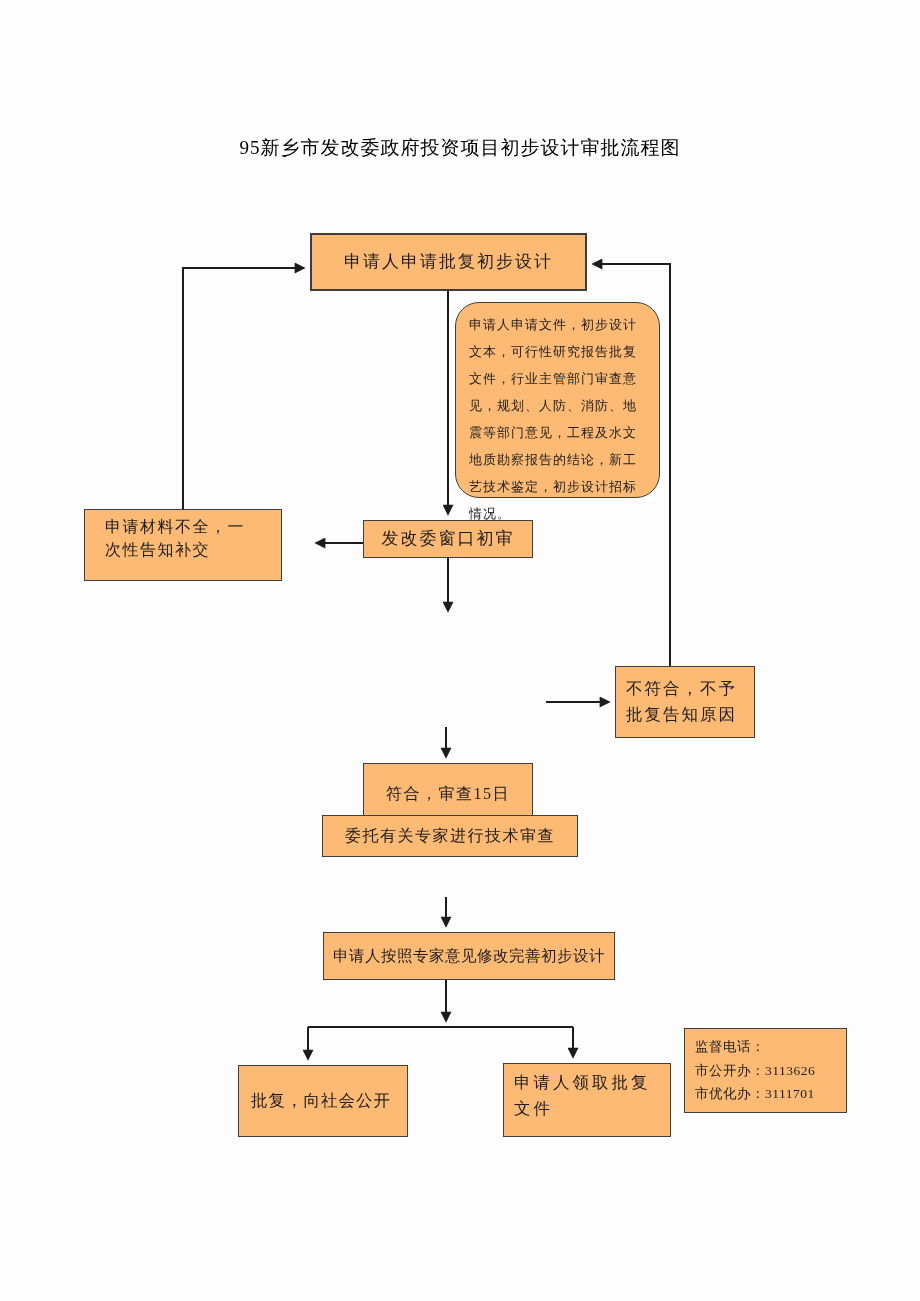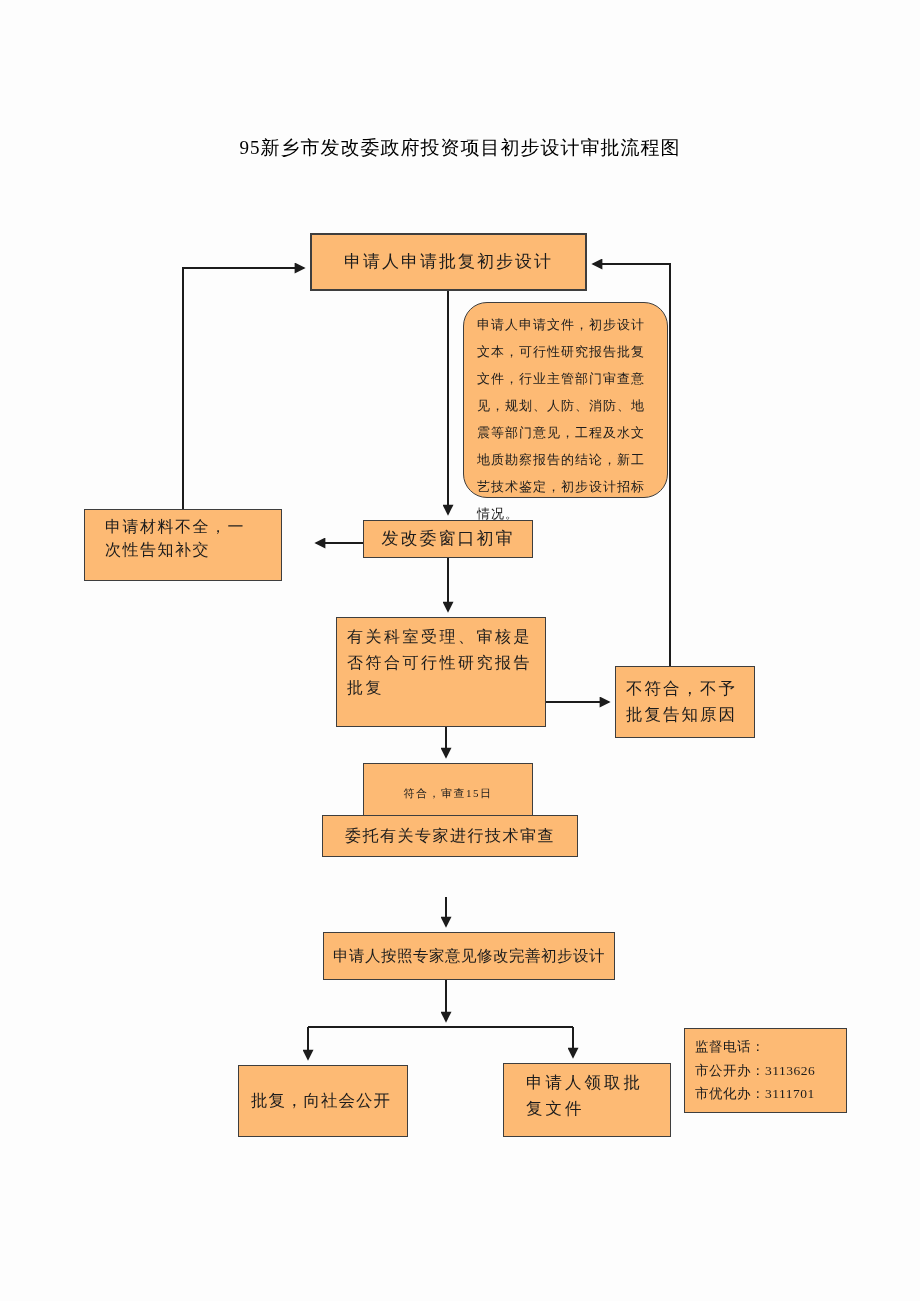--- a/index.html
+++ b/index.html
@@ -31,31 +31,30 @@
     color:#1c1c1c;
   }
   .center{display:flex;align-items:center;justify-content:center;text-align:center;}
   .vcenter{display:flex;align-items:center;}
   .n-apply{left:310px;top:233px;width:277px;height:58px;border-width:2px;font-size:17px;letter-spacing:2px;}
   .n-note{
     left:455px;top:302px;width:205px;height:196px;
     border-radius:24px;
     font-size:13px;line-height:27px;letter-spacing:1px;
     padding:8px 12px 6px 13px;
-    margin-left:8px;
   }
   .n-incomplete{left:84px;top:509px;width:198px;height:72px;padding:5px 20px;letter-spacing:1.5px;}
   .n-window{left:363px;top:520px;width:170px;height:38px;font-size:17px;letter-spacing:2px;}
   .n-dept{left:336px;top:617px;width:210px;height:110px;padding:6px 10px;letter-spacing:2.5px;line-height:1.6;}
   .n-reject{left:615px;top:666px;width:140px;height:72px;padding:4px 10px;font-size:16.5px;letter-spacing:2px;line-height:1.6;}
-  .n-pass{left:363px;top:763px;width:170px;height:61px;font-size:11px;letter-spacing:1.5px;}
+  .n-pass{left:363px;top:763px;width:170px;height:61px;font-size:16px;letter-spacing:1.5px;}
   .n-expert{left:322px;top:815px;width:256px;height:42px;font-size:16px;letter-spacing:1.5px;}
   .n-modify{left:323px;top:932px;width:292px;height:48px;font-size:15.5px;letter-spacing:0.5px;}
   .n-publish{left:238px;top:1065px;width:170px;height:72px;padding:0 12px;font-size:16.5px;letter-spacing:1px;}
-  .n-receive{left:503px;top:1063px;width:168px;height:74px;padding:6px 22px;font-size:16.5px;letter-spacing:3px;line-height:1.6;}
+  .n-receive{left:503px;top:1063px;width:168px;height:74px;padding:6px 10px;font-size:16.5px;letter-spacing:3px;line-height:1.6;}
   .n-phone{left:684px;top:1028px;width:163px;height:85px;padding:6px 10px;font-size:13.5px;line-height:1.75;letter-spacing:0.5px;}
   .n-phone div{white-space:nowrap;}
 </style>
 </head>
 <body>
 
 <div class="page">
 
   <div class="title">95新乡市发改委政府投资项目初步设计审批流程图</div>
 
@@ -91,23 +90,20 @@
   </div>
 
   <div class="node n-incomplete">
     <span>申请材料不全，一次性告知补交</span>
   </div>
 
   <div class="node n-window center">
     <span>发改委窗口初审</span>
   </div>
 
-  <div class="node n-dept">
-    <span>有关科室受理、审核是否符合可行性研究报告批复</span>
-  </div>
 
   <div class="node n-reject vcenter">
     <span>不符合，不予批复告知原因</span>
   </div>
 
   <div class="node n-pass center">
     <span>符合，审查15日</span>
   </div>
 
   <div class="node n-expert center">

